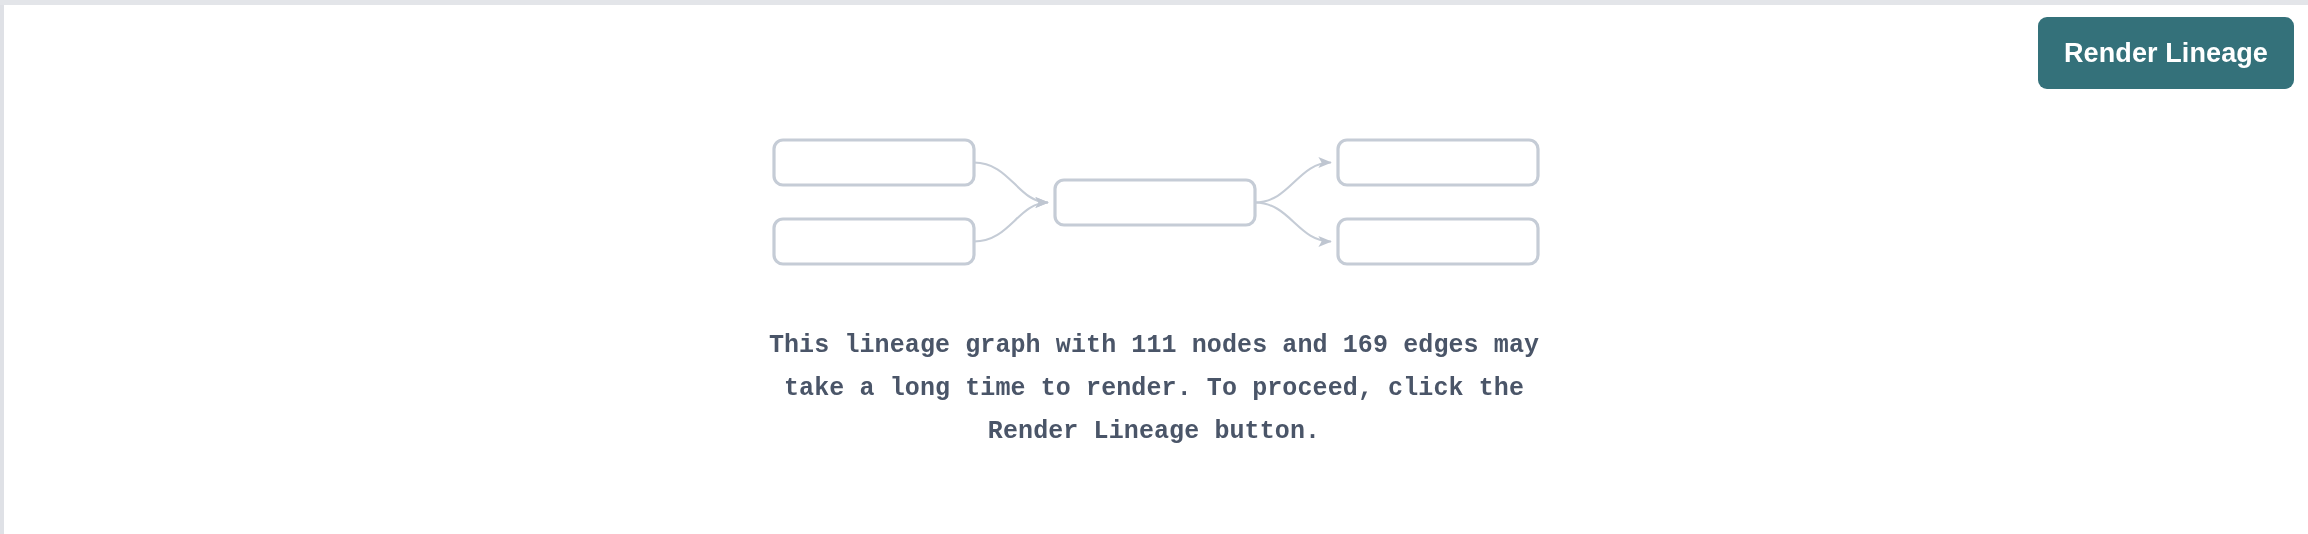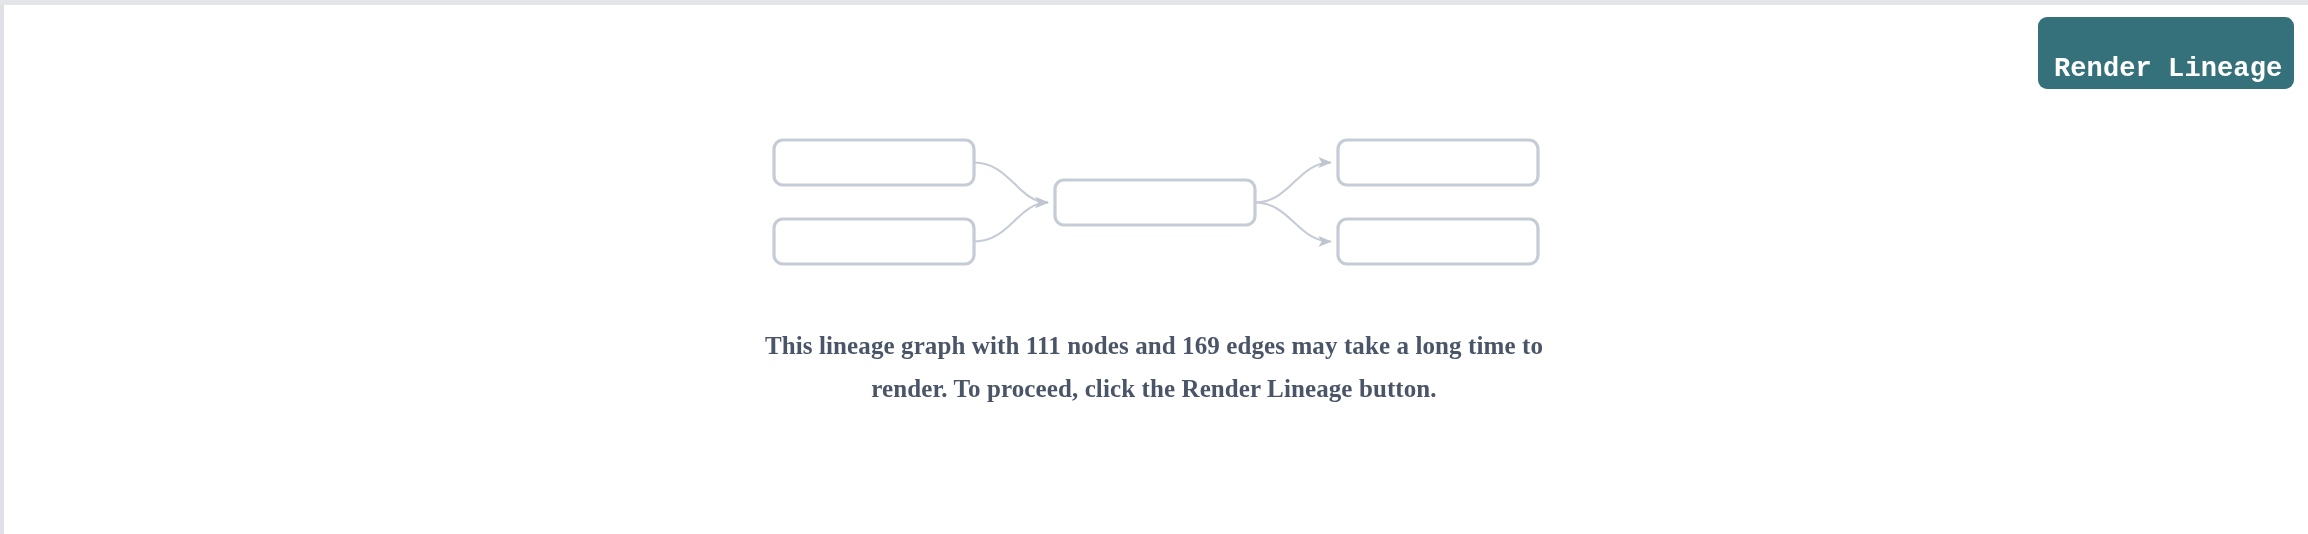--- a/index.html
+++ b/index.html
@@ -44,27 +44,27 @@
   .render-button {
     position: absolute;
     left: 2038px;
     top: 17px;
     width: 256px;
     height: 72px;
     background: #34717a;
     border: none;
     border-radius: 9px;
     color: #ffffff;
-    font-family: Liberation Mono, monospace;
+    font-family: Liberation Sans, sans-serif;
     font-size: 27px;
     font-weight: bold;
     letter-spacing: 0.1px;
     line-height: 72px;
     text-align: center;
-    padding: 16px;
+    padding: 0;
     cursor: pointer;
     white-space: nowrap;
   }
 
   
   .graph-wrap {
     position: absolute;
     left: 0;
     top: 0;
     width: 2308px;
@@ -80,21 +80,21 @@
     overflow: visible;
   }
 
   
   .message {
     position: absolute;
     left: 754px;
     top: 324px;
     width: 800px;
     text-align: center;
-    font-family: Liberation Serif, serif;
+    font-family: Liberation Mono, monospace;
     font-size: 25px;
     font-weight: bold;
     line-height: 43px;
     color: #4a5568;
     letter-spacing: 0.1px;
   }
 </style>
 </head>
 <body>
 

